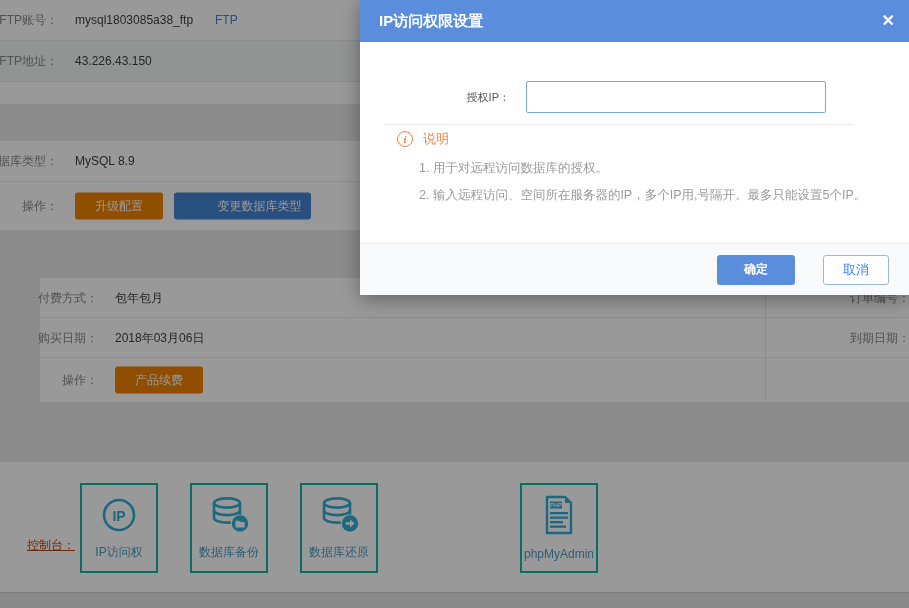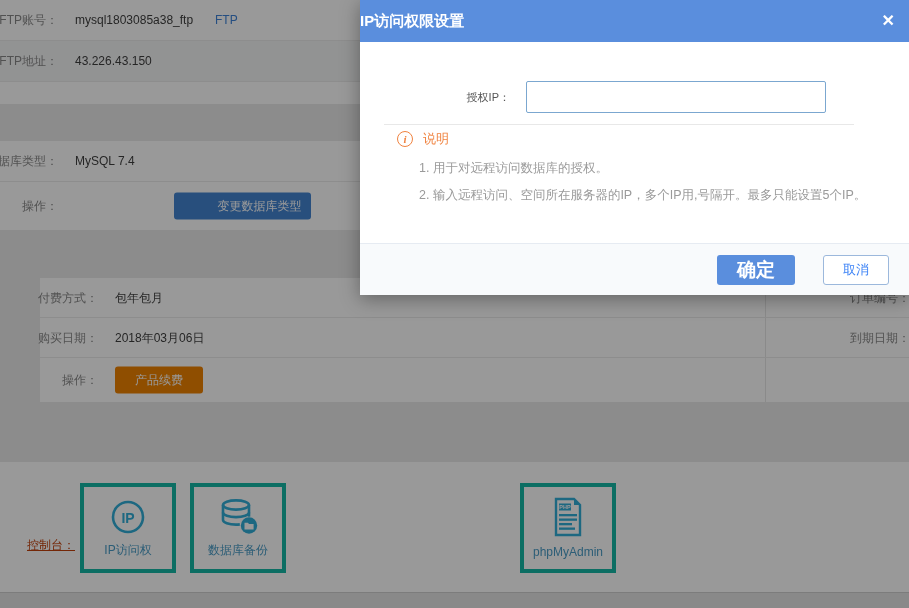--- a/index.html
+++ b/index.html
@@ -41,38 +41,38 @@
              background:#e6e6e6; }
   .lblr{ position:absolute; left:870px; top:50%;
          transform:translate(-100%,-50%); white-space:nowrap; color:#888; }
   .valr{ position:absolute; left:884px; top:50%; transform:translateY(-50%);
          white-space:nowrap; }
 
   .panelD{ left:0; top:462px; width:909px; height:131px;
            border-bottom:1px solid #cfcfcf; }
   .console-lbl{ position:absolute; left:75px; top:75px;
                 transform:translateX(-100%); white-space:nowrap; color:#c2410c;text-decoration:underline; }
-  .card{ position:absolute; top:21px; width:96px; height:90px;
-         border:4px solid #14b8a6; background:#fff; cursor:pointer;
+  .card{ position:absolute; top:21px; width:78px; height:90px;
+         border:2px solid #14b8a6; background:#fff; cursor:pointer;
          text-align:center; }
   .card svg{ position:absolute; top:7px; left:50%; transform:translateX(-50%); }
   .card-label{ position:absolute; bottom:10px; left:0; right:0;
                font-size:12px; color:#4a9cc6; white-space:nowrap; }
   .bottom-gap{ position:absolute; left:0; top:593px; width:909px; height:15px;
                background:#e4e4e4; }
 
   
   .dim{ position:absolute; inset:0; background:rgba(0,0,0,0.40); z-index:5; }
 
   
   .modal{ position:absolute; left:360px; top:0; width:549px; height:295px;
           background:#fff; z-index:10; box-shadow:0 4px 18px rgba(0,0,0,.35); }
   .modal-header{ position:absolute; left:0; top:0; right:0; height:42px;
                  background:#5a8edd; color:#fff; font-size:15px;
-                 font-weight:bold; line-height:42px; }
+                 font-weight:bold; line-height:42px; padding-left:19px; }
   .modal-close{ position:absolute; right:14px; top:0; line-height:42px;
                 font-size:16px; font-weight:bold; color:#fff; cursor:pointer; }
   .modal-body{ position:absolute; left:0; top:42px; right:0; height:201px; }
   .ip-label{ position:absolute; left:150px; top:55px;
              transform:translate(-100%,-50%); font-size:11px; color:#555;
              white-space:nowrap; }
   .ip-input{ position:absolute; left:166px; top:39px; width:300px; height:32px;
              border:1px solid #7ba7d0; border-radius:2px; font-size:13px;
              padding:0 8px; color:#333; outline:none;
              font-family:"Liberation Sans", sans-serif; }
@@ -84,21 +84,21 @@
                 border-radius:50%; display:inline-flex; align-items:center;
                 justify-content:center; font-style:italic; font-weight:bold;
                 font-family:"Liberation Serif", serif; font-size:11px; }
   .note-items{ position:absolute; left:59px; top:113px; font-size:12.5px;
                color:#9a9a9a; line-height:27px; white-space:nowrap; }
   .modal-footer{ position:absolute; left:0; bottom:0; right:0; height:52px;
                  background:#f8fafc; border-top:1px solid #e6ebf2;
                  display:flex; align-items:center; justify-content:flex-end;
                  gap:28px; padding-right:20px; }
   .ok-btn{ width:78px; height:30px; background:#5a8edd; color:#fff;
-           border:none; border-radius:3px; font-size:19px; font-weight:bold;
+           border:none; border-radius:3px; font-size:12px; font-weight:bold;
            cursor:pointer; font-family:"Liberation Sans", sans-serif; }
   .cancel-btn{ width:66px; height:30px; background:#fff; color:#3b82f6;
                border:1px solid #9cb8dc; border-radius:3px; font-size:13px;
                cursor:pointer; font-family:"Liberation Sans", sans-serif; }
 </style>
 </head>
 <body>
 
 <div class="stage">
 
@@ -111,24 +111,25 @@
     <div class="row rA2 alt hairline">
       <span class="lbl" style="left:58px">数据库FTP地址：</span>
       <span class="val" style="left:75px">43.226.43.150</span>
     </div>
     <div class="row rA3"></div>
   </div>
 
   <div class="panel panelB">
     <div class="row rB1 hairline">
       <span class="lbl" style="left:58px">数据库类型：</span>
-      <span class="val" style="left:75px">MySQL 7.4</span>
+      <span class="val" style="left:75px">MySQL 8.9</span>
     </div>
     <div class="row rB2">
       <span class="lbl" style="left:58px">操作：</span>
+      <button class="btn btn-orange" style="left:75px;width:88px">升级配置</button>
       <button class="btn btn-blue" style="left:174px;width:137px">变更数据库类型</button>
     </div>
   </div>
 
   <div class="panel panelC">
     <div class="vdivider"></div>
     <div class="row rC1 hairline">
       <span class="lbl" style="left:58px">付费方式：</span>
       <span class="val" style="left:75px">包年包月</span>
       <span class="lblr">订单编号：</span>
@@ -164,20 +165,33 @@
           <path d="M8 11v7.5c0 2.6 5.8 4.6 13 4.6s13-2 13-4.6V11"></path>
           <path d="M8 18.5V26c0 2.6 5.8 4.6 13 4.6 1.3 0 2.6-.06 3.8-.2"></path>
           <path d="M34 18.5v4.2"></path>
         </g>
         <circle cx="34" cy="31.5" r="8.2" fill="#31aed8"></circle>
         <path d="M29.5 28.8h3.4l1.1 1.3h4.6v5.4h-9.1z" fill="#fff"></path>
       </svg>
       <span class="card-label">数据库备份</span>
     </div>
 
+    <div class="card" style="left:300px">
+      <svg width="46" height="46" viewBox="0 0 46 46">
+        <g fill="none" stroke="#31aed8" stroke-width="2.6">
+          <ellipse cx="21" cy="11" rx="13" ry="4.6"></ellipse>
+          <path d="M8 11v7.5c0 2.6 5.8 4.6 13 4.6s13-2 13-4.6V11"></path>
+          <path d="M8 18.5V26c0 2.6 5.8 4.6 13 4.6 1.3 0 2.6-.06 3.8-.2"></path>
+          <path d="M34 18.5v4.2"></path>
+        </g>
+        <circle cx="34" cy="31.5" r="8.2" fill="#31aed8"></circle>
+        <path d="M29.6 30.2h4.4v-2.6l4.8 3.9-4.8 3.9v-2.6h-4.4z" fill="#fff"></path>
+      </svg>
+      <span class="card-label">数据库还原</span>
+    </div>
 
 
     <div class="card" style="left:520px">
       <svg width="46" height="46" viewBox="0 0 46 46">
         <path d="M11 5h18l6 6v30H11z" fill="none" stroke="#31aed8" stroke-width="2.4"></path>
         <path d="M29 5v6h6z" fill="#31aed8"></path>
         <rect x="14" y="9.5" width="12" height="7" fill="#31aed8"></rect>
         <text x="20" y="13.4" text-anchor="middle" dominant-baseline="central" font-size="5.5" font-weight="bold" fill="#fff" font-family="Liberation Sans, sans-serif">PHP</text>
         <rect x="14" y="20" width="18" height="2.3" fill="#31aed8"></rect>
         <rect x="14" y="24.5" width="18" height="2.3" fill="#31aed8"></rect>

